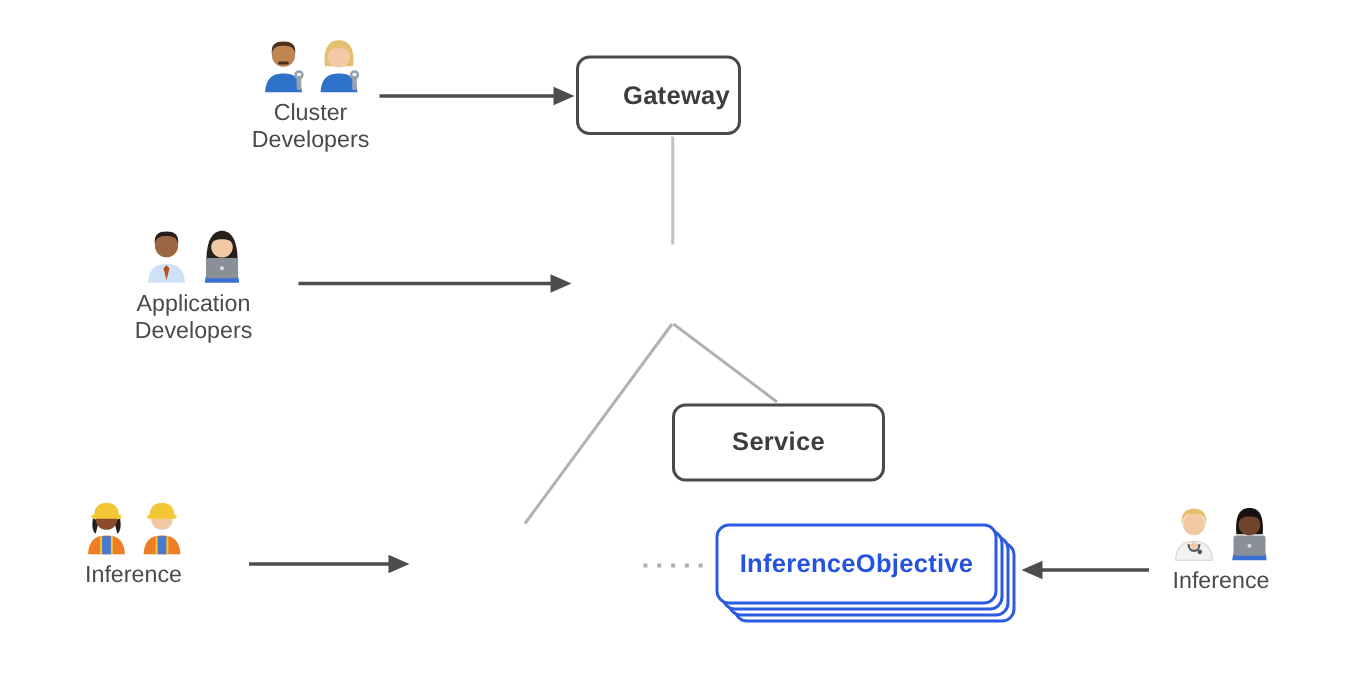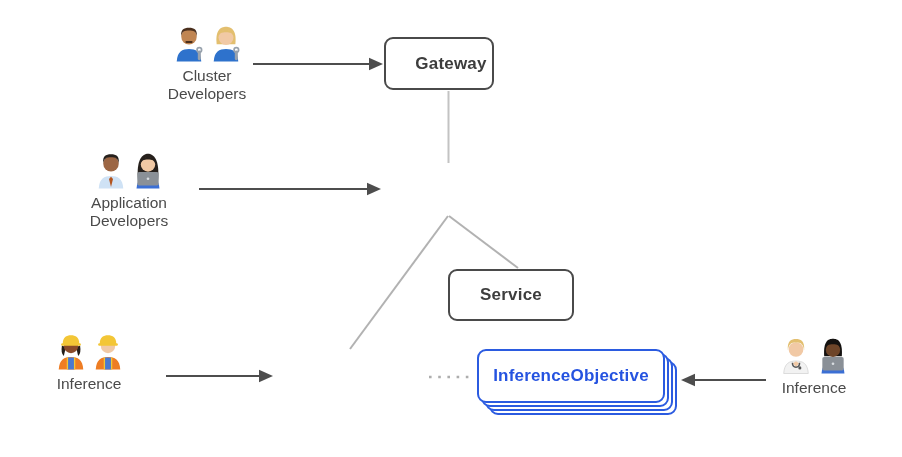--- a/index.html
+++ b/index.html
@@ -12,21 +12,21 @@
     position:absolute;background:#ffffff;border:2.5px solid #4a4a4a;border-radius:9px;
     display:flex;align-items:center;justify-content:center;
     font-weight:bold;font-size:17px;color:#3d3d3d;letter-spacing:.2px;box-sizing:border-box;
   }
   .node.blue{border-color:#2b5be0;color:#2553e0;}
   .stack-layer{
     position:absolute;background:#ffffff;border:2.5px solid #2b5be0;border-radius:9px;box-sizing:border-box;
   }
   .node-gateway{left:384px;top:37px;width:110px;height:53px;padding-left:24px;}
   .node-httproute{left:381px;top:164px;width:137px;height:51px;}
-  .node-service{left:448px;top:269px;width:126px;height:52px;}
+  .node-service{left:448px;top:269px;width:142px;height:52px;}
   .node-inferencepool{left:273px;top:350px;width:152px;height:53px;}
   .node-inferenceobjective{left:477px;top:349px;width:188px;height:54px;text-align:center;}
   .layer-1{left:481px;top:353px;width:188px;height:54px;}
   .layer-2{left:485px;top:357px;width:188px;height:54px;}
   .layer-3{left:489px;top:361px;width:188px;height:54px;}
   .persona{
     position:absolute;display:flex;flex-direction:column;align-items:center;
     color:#4a4a4a;font-size:15.5px;line-height:1.18;text-align:center;font-weight:400;
   }
   .persona .icons{display:flex;gap:5px;margin-bottom:5px;align-items:flex-end;}

